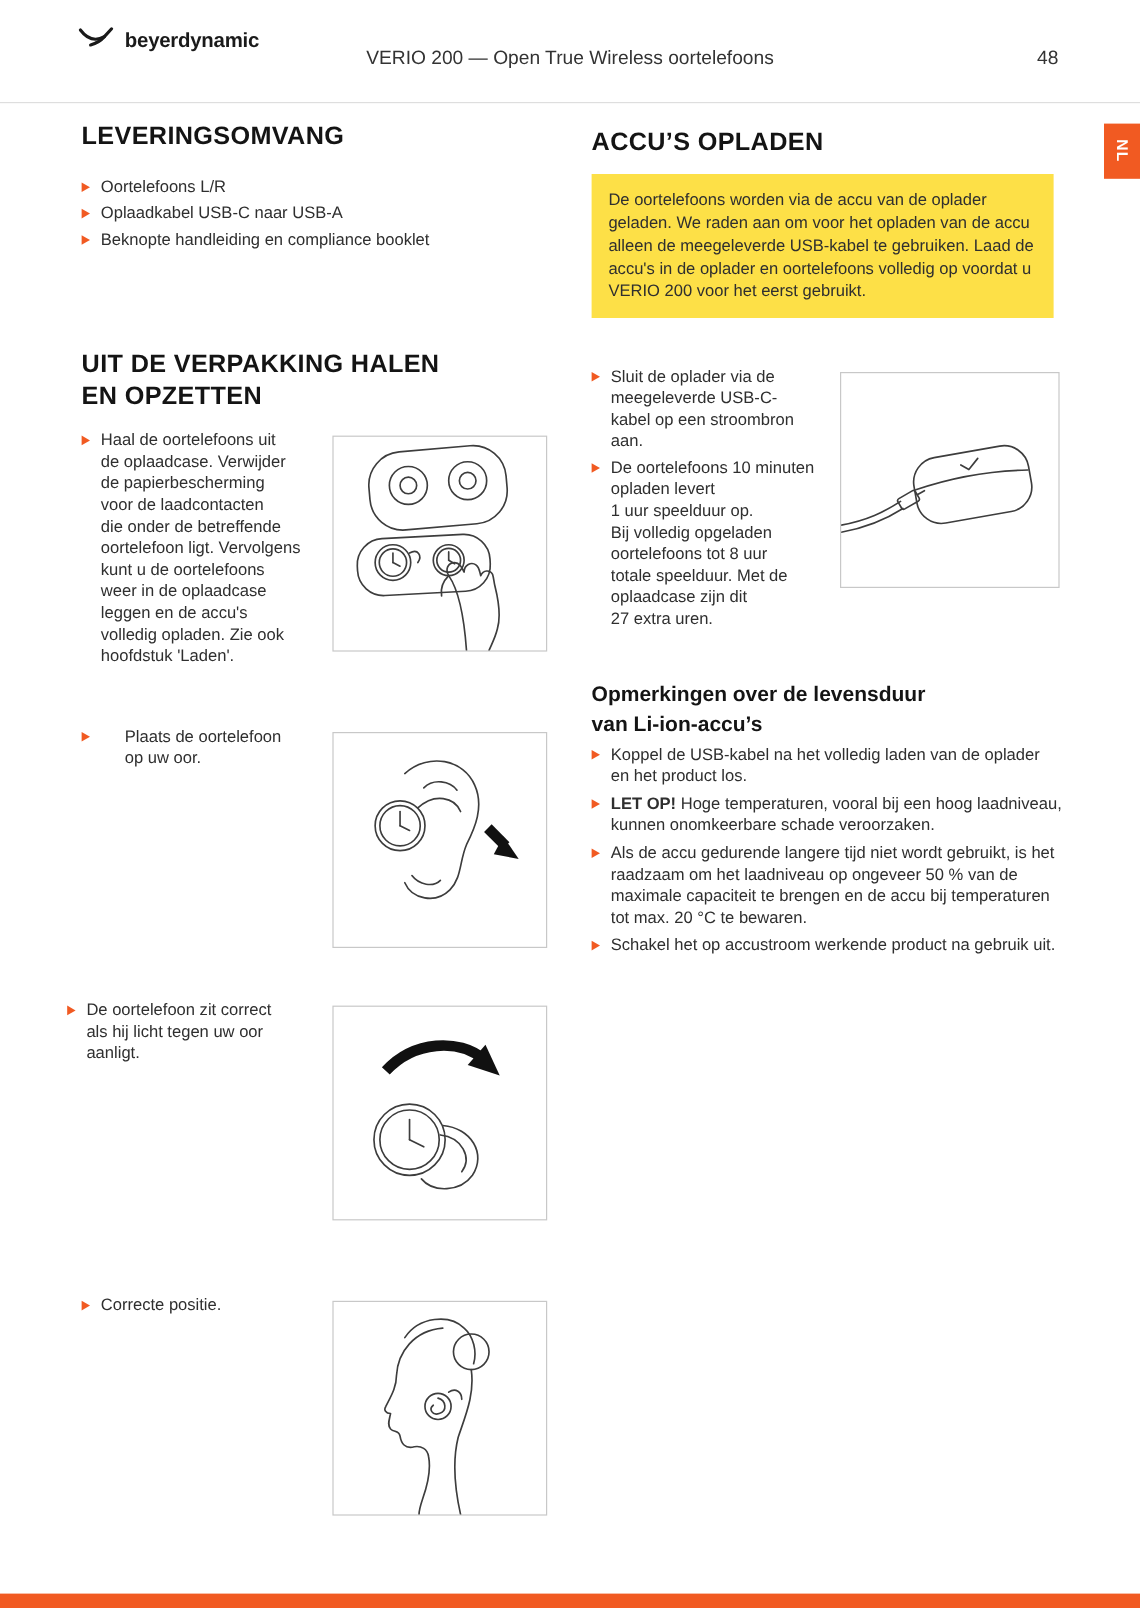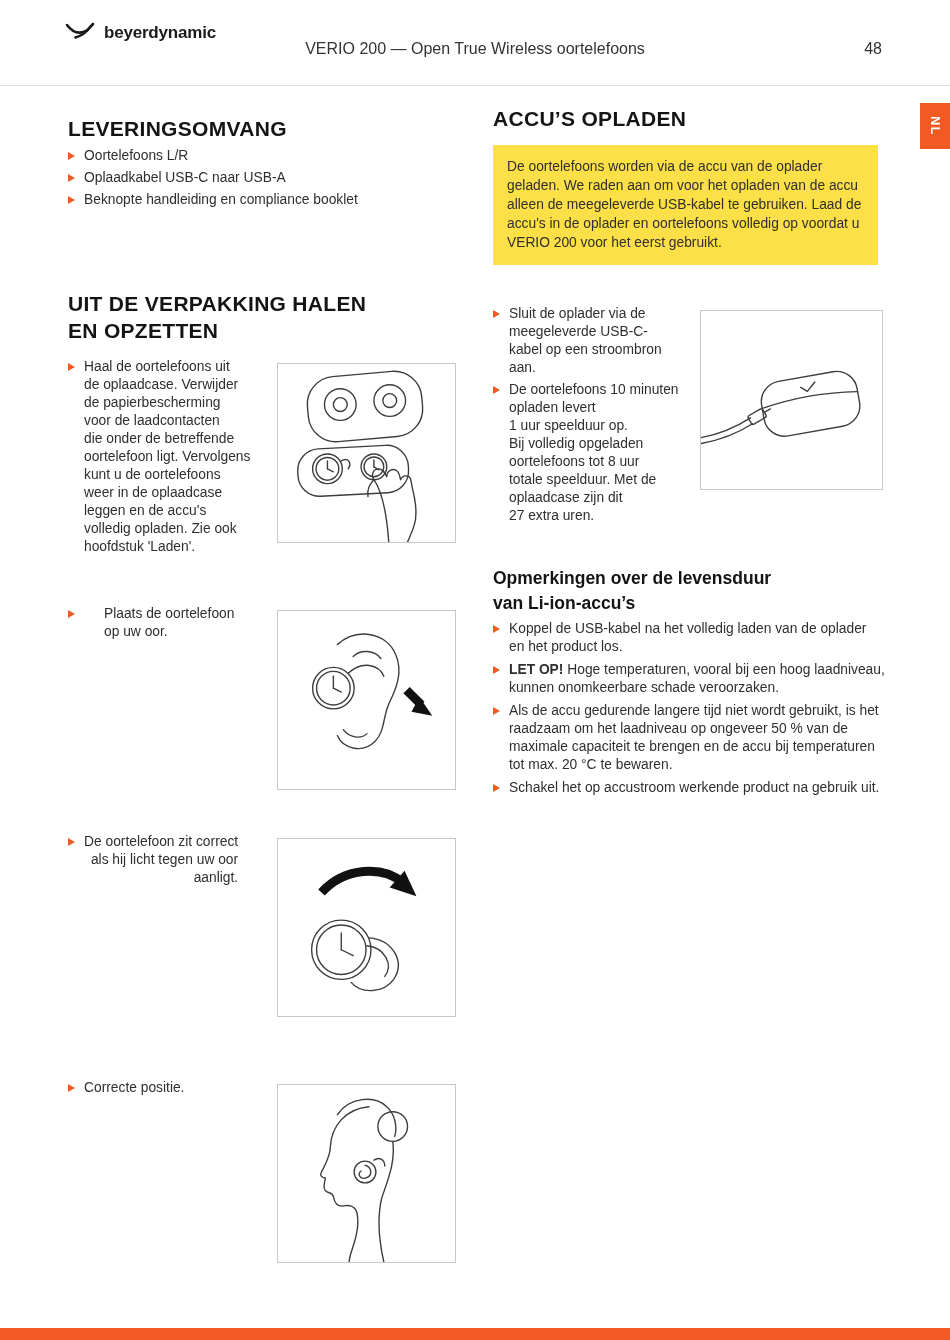--- a/index.html
+++ b/index.html
@@ -67,21 +67,21 @@
         <path d="M23 10.5 C19.5 14.5 15 16.5 11.5 17.5" fill="none" stroke="#1a1a1a" stroke-width="2.6" stroke-linecap="round"></path>
       </svg>
     </span>
     <span class="logo-text">beyerdynamic</span>
   </div>
   <div class="header-title">VERIO 200 — Open True Wireless oortelefoons</div>
   <div class="page-number">48</div>
   <div class="header-rule"></div>
   <div class="lang-tab">NL</div>
 
-  <div class="abs h1" style="left:68px; top:115px;">LEVERINGSOMVANG</div>
+  <div class="abs h1" style="left:68px; top:100px;">LEVERINGSOMVANG</div>
 
   <div class="abs" style="left:68px; top:147px; width:390px;">
     <div class="bullet-row">
       <span class="tri"></span>
       <span class="body-text">Oortelefoons L/R</span>
     </div>
     <div class="bullet-row">
       <span class="tri"></span>
       <span class="body-text">Oplaadkabel USB-C naar USB-A</span>
     </div>
@@ -147,21 +147,21 @@
           <circle cx="56" cy="78" r="17"></circle>
         <line x1="56" y1="78" x2="56" y2="66"></line>
           <line x1="56" y1="78" x2="64" y2="82"></line>
         <path d="M71 63 C85 50 102 54 107 66"></path>
       </g>
       <path class="arrow-stroke" d="M130 80 L145 95"></path>
       <polygon class="arrow-fill" points="156,106 135,102 143,87"></polygon>
     </svg>
   </div>
 
-  <div class="abs bullet-row" style="left:68px; top:833px; width:205px;text-align:right;">
+  <div class="abs bullet-row" style="left:56px; top:833px; width:205px;">
     <span class="tri"></span>
     <span class="body-text pre">De oortelefoon zit correct
 als hij licht tegen uw oor
 aanligt.</span>
   </div>
   <div class="img-box" style="left:277px; top:838px; width:179px; height:179px;">
     <svg viewBox="0 0 179 179">
       <path class="arrow-stroke" d="M44 54 C68 28 106 27 126 44"></path>
       <polygon class="arrow-fill" points="140,58 113,49 128,32"></polygon>
       <g class="sketch">

